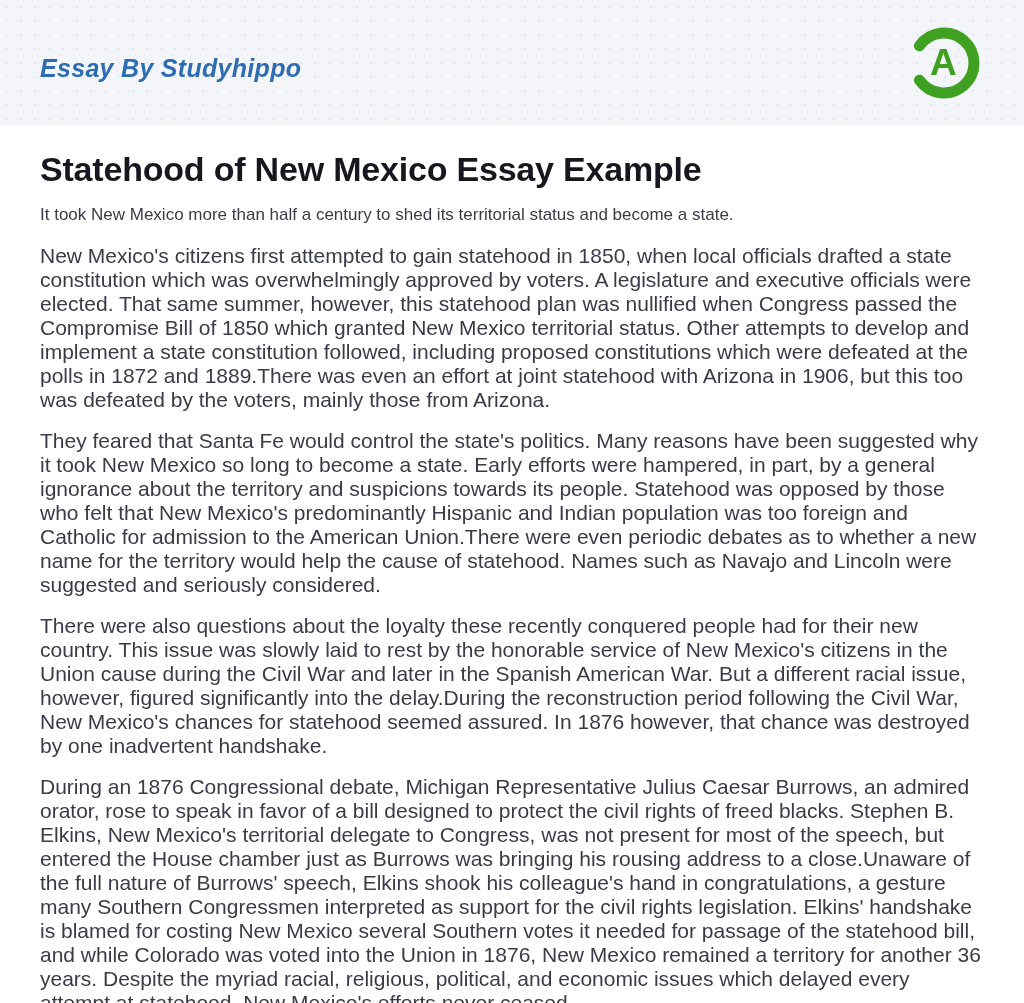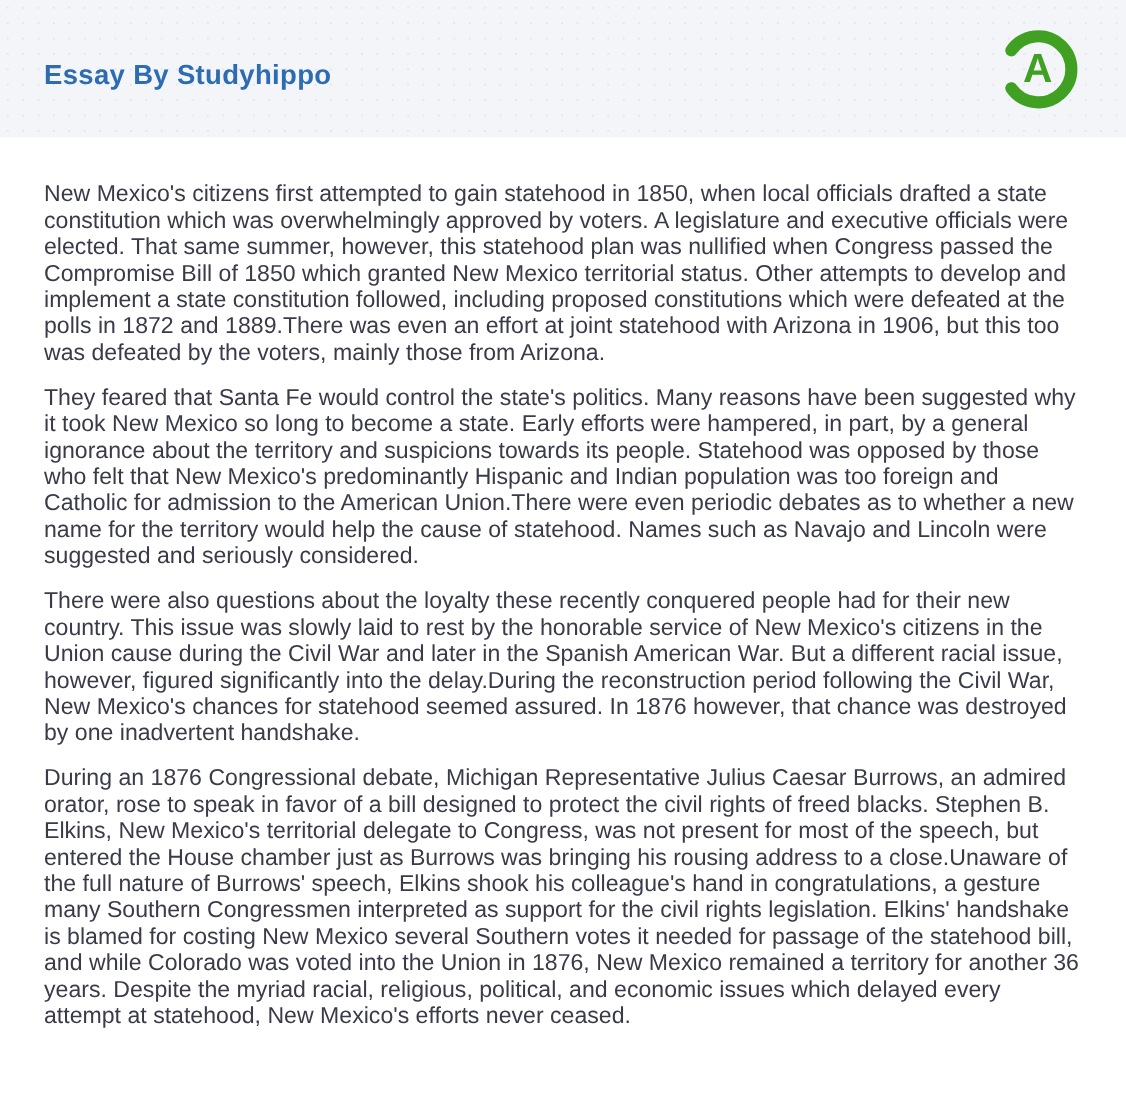--- a/index.html
+++ b/index.html
@@ -12,21 +12,21 @@
   .site-header {
     background-color: #f3f5f9;
     background-image: radial-gradient(circle, #e2e6ef 1px, rgba(0,0,0,0) 1px);
     background-size: 14px 14px;
     height: 125px;
     padding: 0 40px;
     display: flex;
     align-items: center;
     justify-content: space-between;
   }
-  .header-text { display: flex; flex-direction: column; gap: 10px; padding-top: 12px; }
+  .header-text { display: flex; flex-direction: column; gap: 10px; padding-top: 12px; font-style: italic; }
   .site-title {
     color: #2d6cb3;
     font-size: 25px;
     font-weight: 700;
     letter-spacing: 0.3px;
   }
   .site-url {
     color: #2d6cb3;
     font-size: 17px;
     font-weight: 500;
@@ -81,19 +81,21 @@
   </div>
   <div class="logo">
     <svg viewBox="0 0 80 80">
       <path d="M 15.4 22.8 A 30 30 0 1 1 15.4 57.2" fill="none" stroke="#3fa022" stroke-width="11" stroke-linecap="round"></path>
     </svg>
     <span class="logo-letter">A</span>
   </div>
 </header>
 
 <main class="content">
+  <h1 class="article-title">Statehood of New Mexico Essay Example</h1>
+  <p class="subtitle">It took New Mexico more than half a century to shed its territorial status and become a state.</p>
   <div class="body-text">
     <p>New Mexico's citizens first attempted to gain statehood in 1850, when local officials drafted a state constitution which was overwhelmingly approved by voters. A legislature and executive officials were elected. That same summer, however, this statehood plan was nullified when Congress passed the Compromise Bill of 1850 which granted New Mexico territorial status. Other attempts to develop and implement a state constitution followed, including proposed constitutions which were defeated at the polls in 1872 and 1889.There was even an effort at joint statehood with Arizona in 1906, but this too was defeated by the voters, mainly those from Arizona.</p>
     <p>They feared that Santa Fe would control the state's politics. Many reasons have been suggested why it took New Mexico so long to become a state. Early efforts were hampered, in part, by a general ignorance about the territory and suspicions towards its people. Statehood was opposed by those who felt that New Mexico's predominantly Hispanic and Indian population was too foreign and Catholic for admission to the American Union.There were even periodic debates as to whether a new name for the territory would help the cause of statehood. Names such as Navajo and Lincoln were suggested and seriously considered.</p>
     <p>There were also questions about the loyalty these recently conquered people had for their new country. This issue was slowly laid to rest by the honorable service of New Mexico's citizens in the Union cause during the Civil War and later in the Spanish American War. But a different racial issue, however, figured significantly into the delay.During the reconstruction period following the Civil War, New Mexico's chances for statehood seemed assured. In 1876 however, that chance was destroyed by one inadvertent handshake.</p>
     <p>During an 1876 Congressional debate, Michigan Representative Julius Caesar Burrows, an admired orator, rose to speak in favor of a bill designed to protect the civil rights of freed blacks. Stephen B. Elkins, New Mexico's territorial delegate to Congress, was not present for most of the speech, but entered the House chamber just as Burrows was bringing his rousing address to a close.Unaware of the full nature of Burrows' speech, Elkins shook his colleague's hand in congratulations, a gesture many Southern Congressmen interpreted as support for the civil rights legislation. Elkins' handshake is blamed for costing New Mexico several Southern votes it needed for passage of the statehood bill, and while Colorado was voted into the Union in 1876, New Mexico remained a territory for another 36 years. Despite the myriad racial, religious, political, and economic issues which delayed every attempt at statehood, New Mexico's efforts never ceased.</p>
   </div>
 </main>
 
 </body></html>

